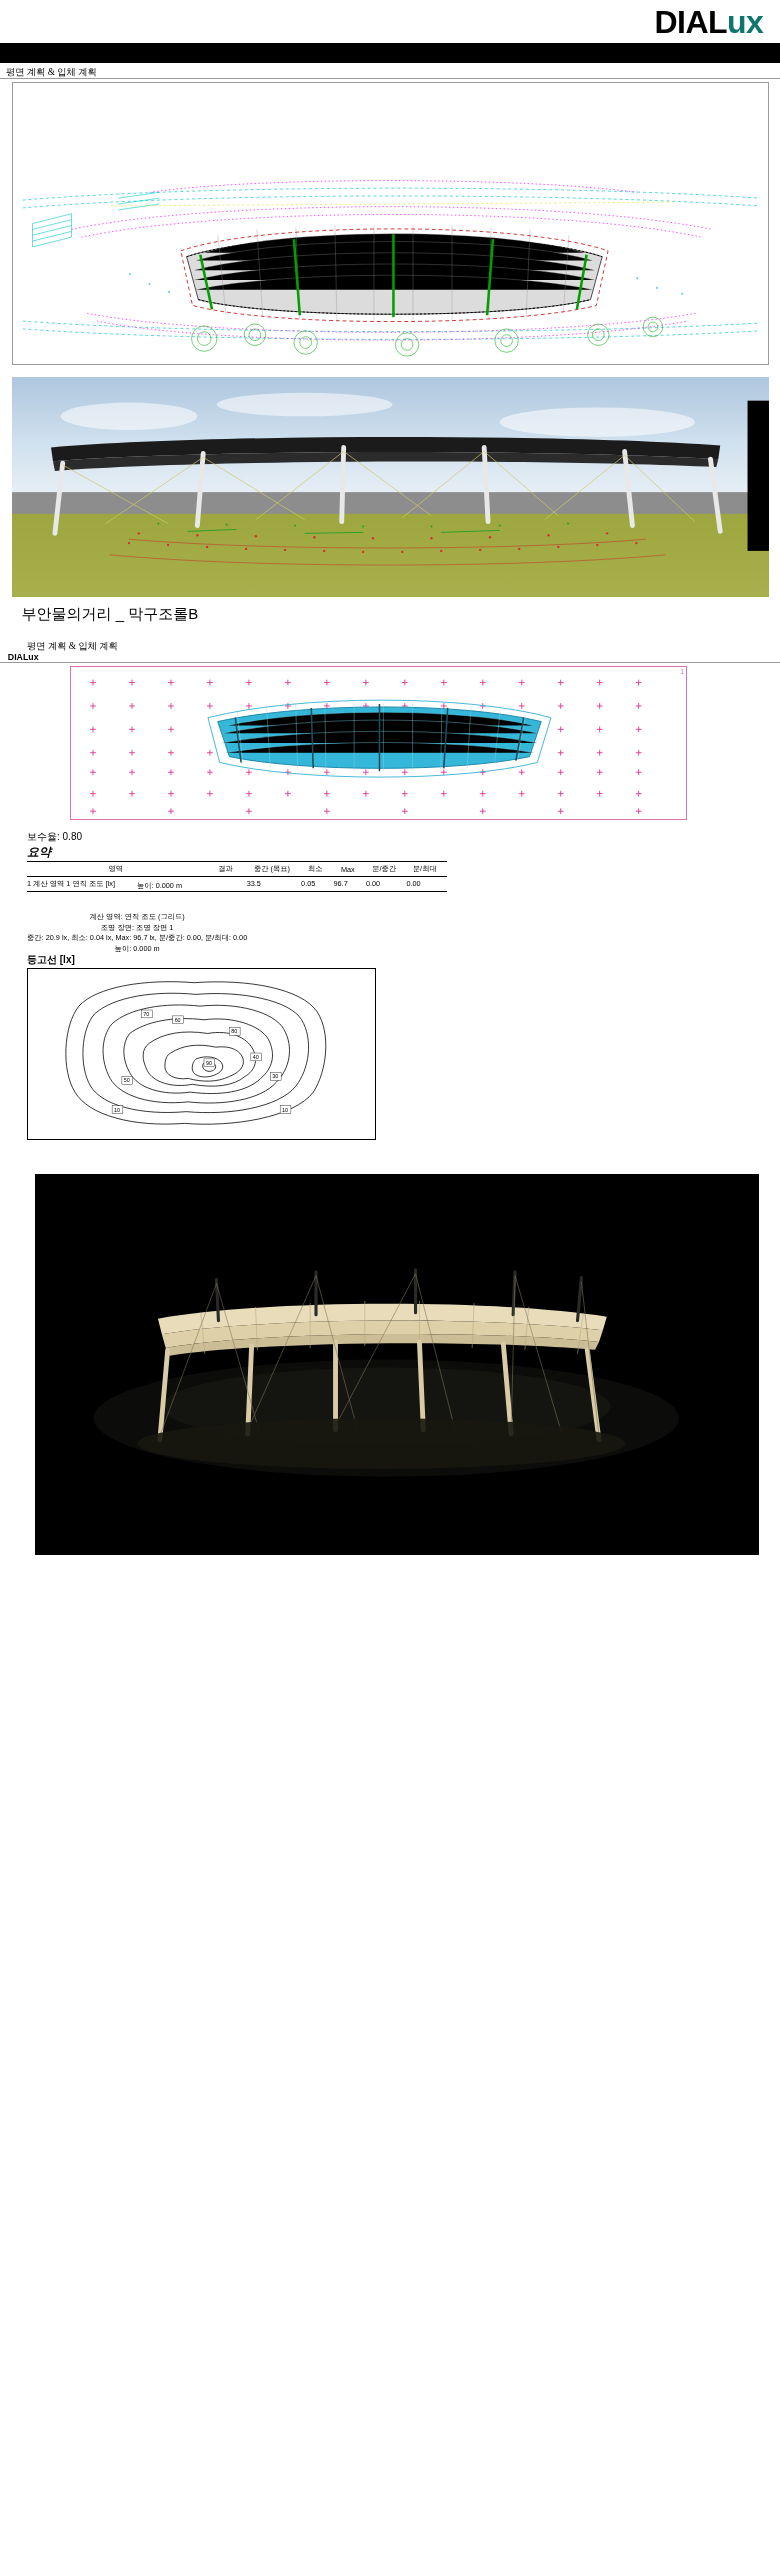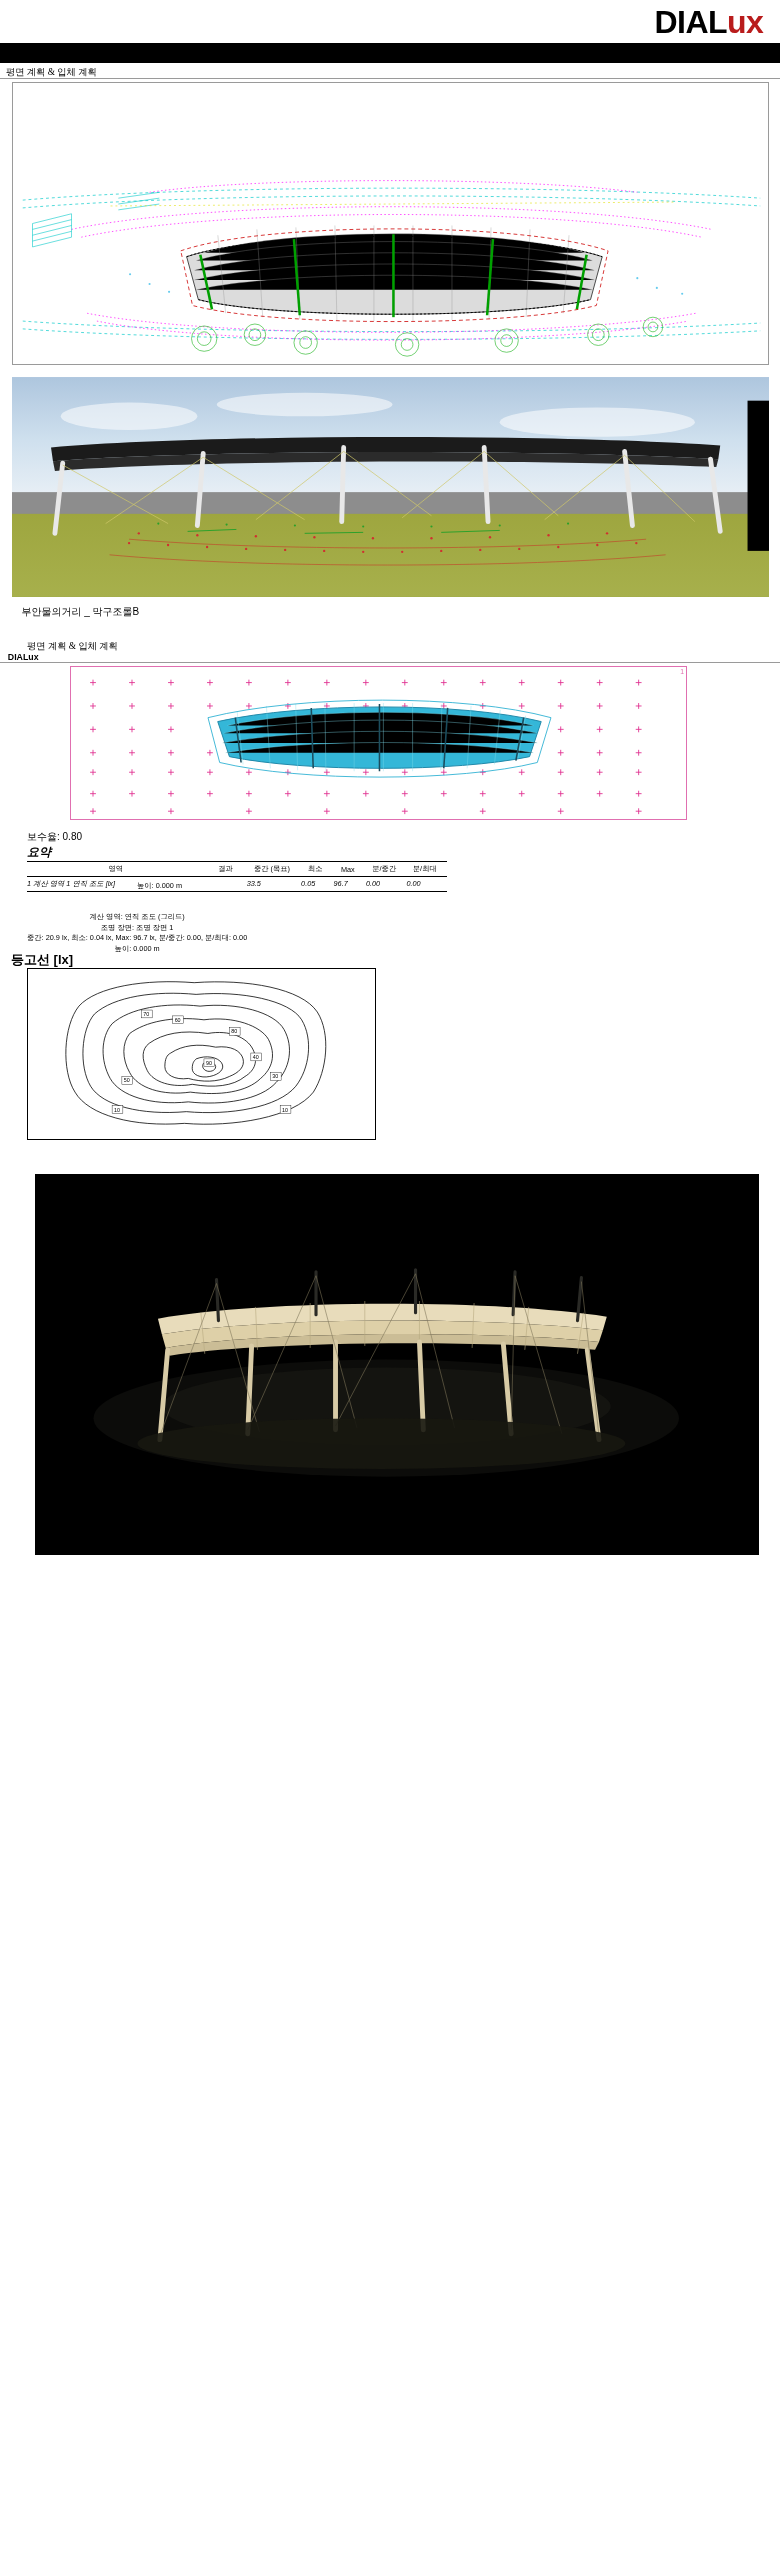--- a/index.html
+++ b/index.html
@@ -25,21 +25,21 @@
   }
   .logo {
     position: absolute;
     right: 17.6px; top: 3.9px;
     font-size: 32px;
     font-weight: bold;
     letter-spacing: -0.5px;
     color: #000000;
     font-family: "Liberation Sans", sans-serif;
   }
-  .logo .ux { color: #b91c1c; }
+  .logo .ux { color: #0f766e; }
   .black-bar {
     position: absolute;
     left: 0; top: 43px;
     width: 781px; height: 19.5px;
     background: #000000;
   }
 
   
   .section-title {
     position: absolute;
@@ -69,21 +69,21 @@
     position: absolute;
     left: 11.7px; top: 377px;
     width: 757px; height: 220px;
     overflow: hidden;
     background: linear-gradient(#b9cfe4 0%, #c9dcec 38%, #dfe9f2 52%, #8a8a8a 52.5%, #8a8a8a 64%, #93a23e 64.2%, #9aa84b 100%);
   }
 
   
   .caption {
     position: absolute;
-    font-size: 10px;
+    font-size: 15px;
     color: #000;
   }
 
   
   .page2-logo {
     position: absolute;
     left: 7.8px; top: 652px;
     font-size: 8.8px;
     font-weight: bold;
     color: #000;
@@ -134,21 +134,20 @@
     text-align: center;
     border-bottom: 1px solid #000;
     border-top: 1px solid #000;
     padding: 2px 3.9px 2px 0;
     white-space: nowrap;
   }
   .summary-table td {
     padding: 2px 3.9px 2px 0;
     white-space: nowrap;
     vertical-align: top;
-    font-style: italic;
   }
   .summary-table tr.last td { border-bottom: 1px solid #000; }
 
   
   .isolux-frame {
     position: absolute;
     left: 27px; top: 968px;
     width: 349px; height: 172px;
     border: 1px solid #000;
     background: #fff;
@@ -524,21 +523,21 @@
       </tr>
     </tbody>
   </table>
   <div class="small-text" style="left:137px; top:881px; font-size:7.3px;">높이: 0.000 m</div>
 
   <div class="small-text" style="left:27px; top:912px; font-size:7.3px;text-align:center;">계산 영역: 연직 조도 (그리드)
 조명 장면: 조명 장면 1
 중간: 20.9 lx, 최소: 0.04 lx, Max: 96.7 lx, 분/중간: 0.00, 분/최대: 0.00
 높이: 0.000 m</div>
 
-  <div class="small-text bold-label" style="left:11px; top:955px; font-size:13px;">등고선 [lx]</div>
+  <div class="small-text bold-label" style="left:27px; top:955px; font-size:10px;">등고선 [lx]</div>
 
   <div class="isolux-frame">
     <svg width="348" height="170" viewBox="0 0 356 174">
       <rect x="0" y="0" width="356" height="174" fill="#ffffff"></rect>
       <g fill="none" stroke="#000000" stroke-width="0.8">
 
         <path d="M52,38 C70,18 120,10 170,14 C225,10 280,20 296,44 C310,66 306,104 292,126 C272,152 210,162 160,158 C108,162 62,150 48,126 C34,104 36,58 52,38 Z"></path>
         <path d="M68,46 C88,28 130,22 172,26 C218,22 268,32 280,52 C292,72 288,102 274,120 C256,142 206,150 162,146 C116,150 76,140 64,120 C52,100 54,62 68,46 Z"></path>
         <path d="M86,56 C104,40 140,34 176,38 C214,34 252,44 262,62 C272,80 268,102 254,116 C238,134 200,140 164,136 C126,140 94,130 84,112 C74,94 74,70 86,56 Z"></path>
         <path d="M104,66 C120,54 148,48 180,52 C210,48 238,58 246,72 C254,88 250,102 238,112 C224,126 196,130 166,126 C138,130 112,122 104,106 C96,92 96,76 104,66 Z"></path>

